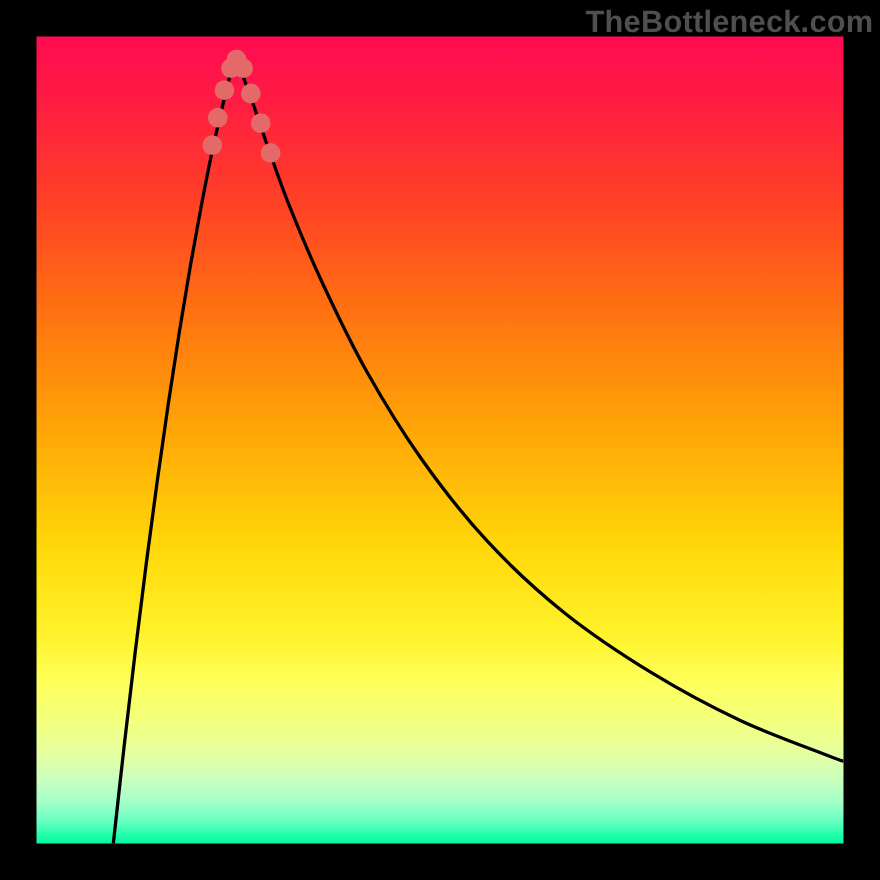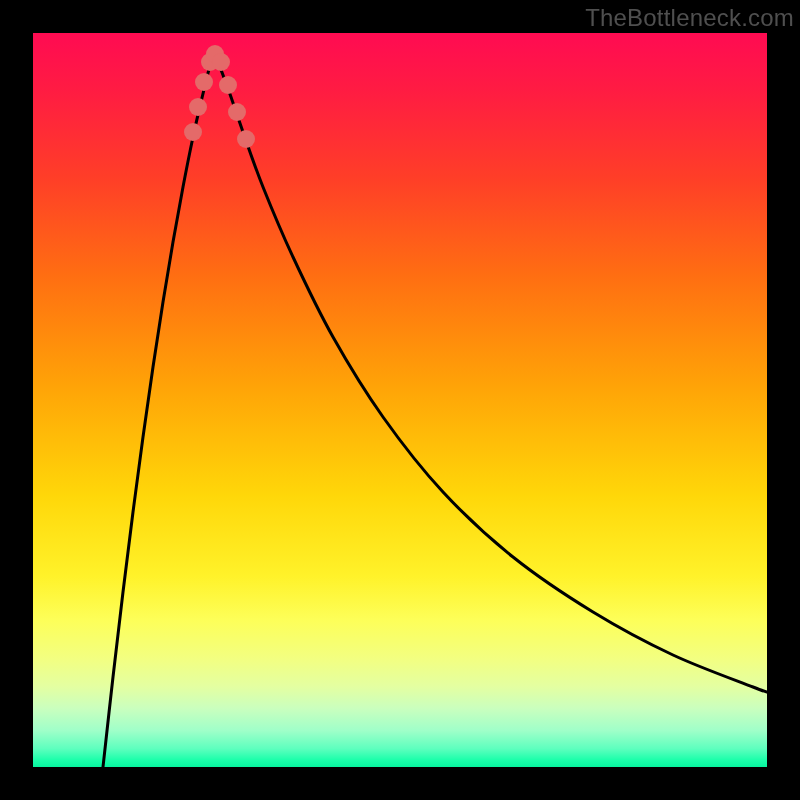--- a/index.html
+++ b/index.html
@@ -49,22 +49,22 @@
     left: 0;
     top: 0;
     width: 100%;
     height: 100%;
   }
   .attribution {
     position: absolute;
     right: 6px;
     top: 4px;
     color: #4f4f4f;
-    font-size: 24px;
-    font-weight: 400;
+    font-size: 28px;
+    font-weight: 700;
     letter-spacing: 0.2px;
     white-space: nowrap;
   }
 </style>
 </head>
 <body>
 
 <div class="attribution">TheBottleneck.com</div>
 
 <div class="frame">

